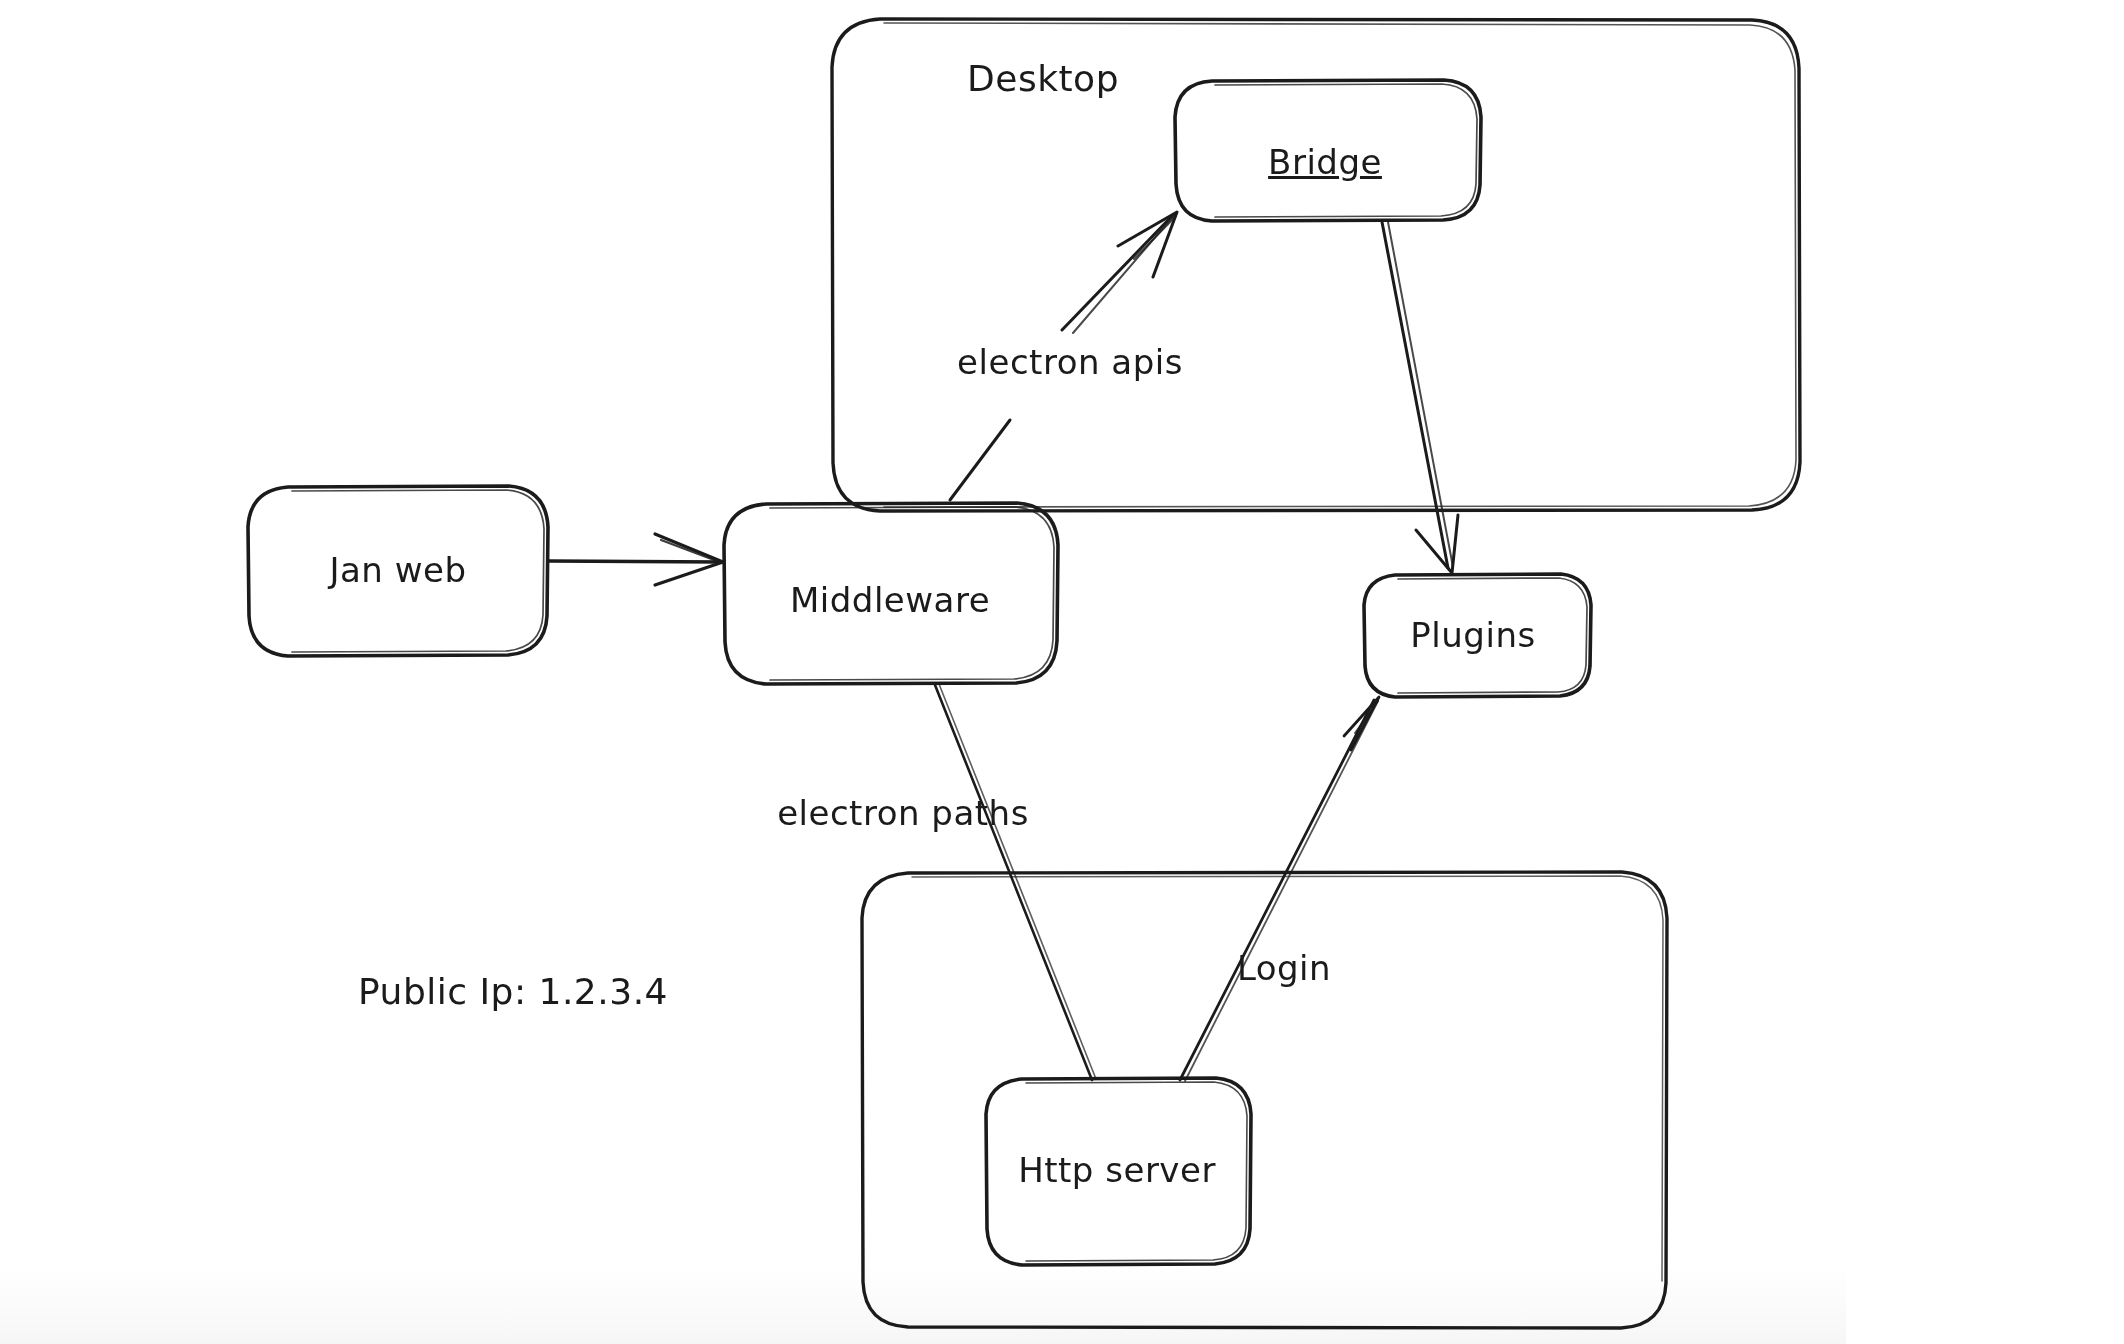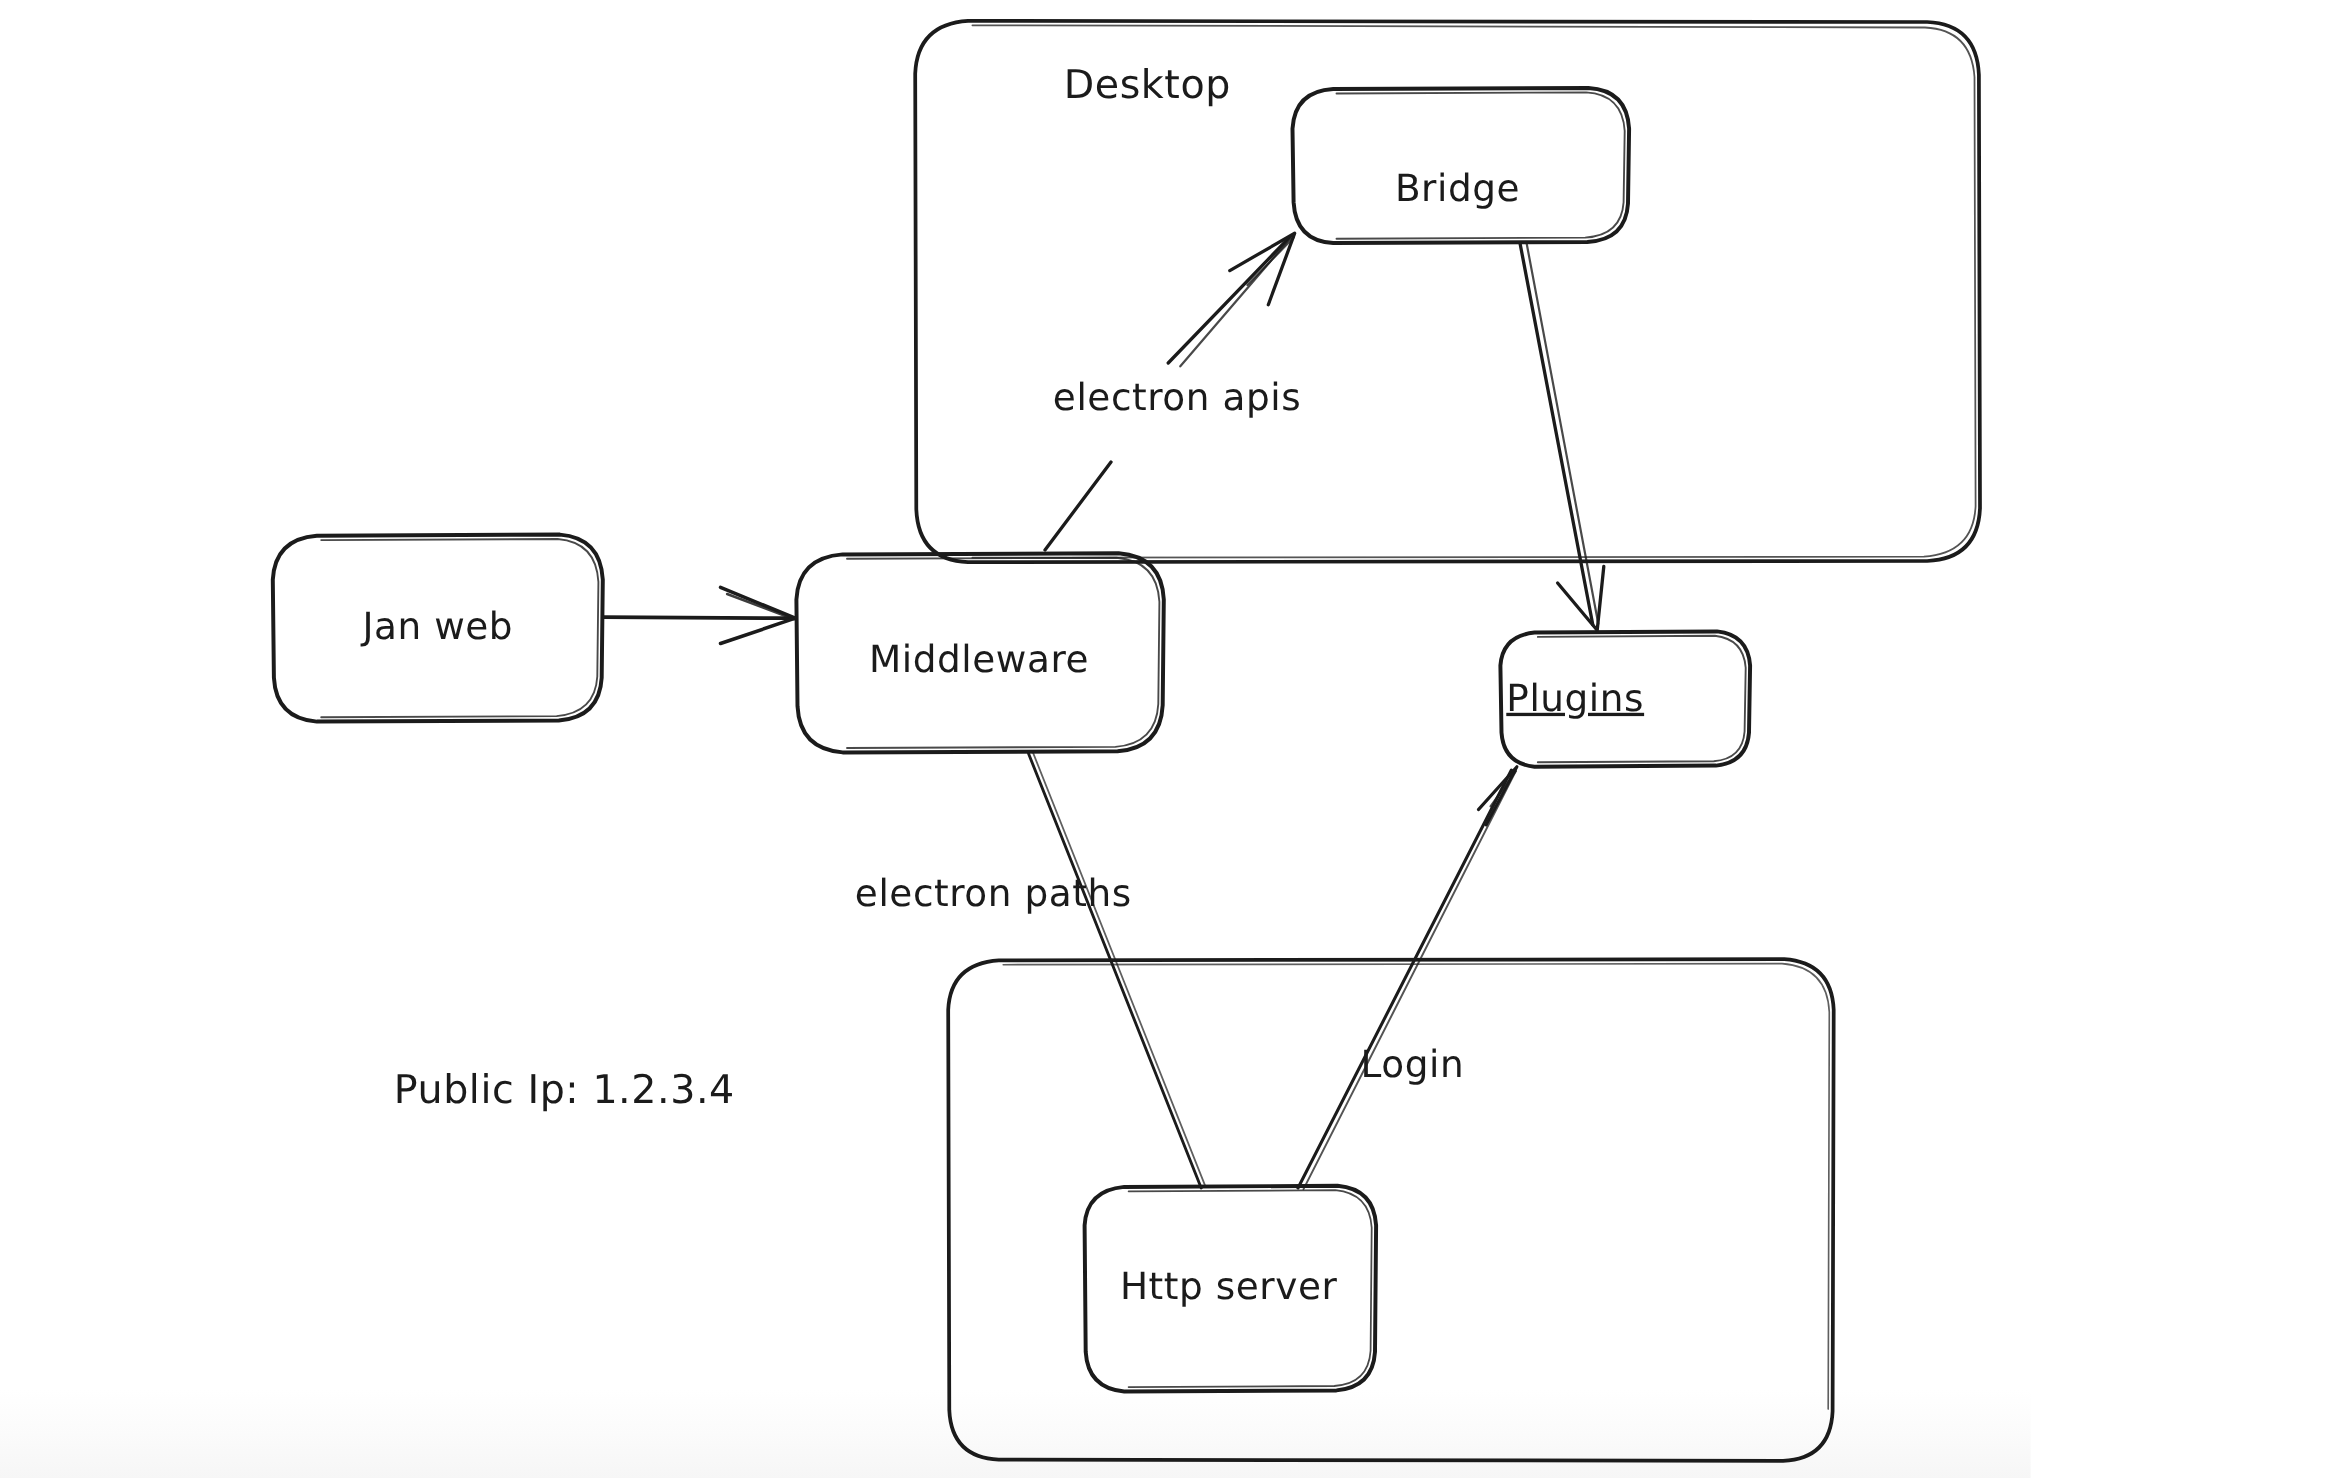--- a/index.html
+++ b/index.html
@@ -112,27 +112,27 @@
         <path d="M 1185 1081 L 1378 701" stroke-width="1.8" opacity="0.75"></path>
         <path d="M 1344 736 L 1379 697 L 1351 750" stroke-width="2.8"></path>
         <path d="M 1355 733 L 1378 701" stroke-width="1.9" opacity="0.8"></path>
       </g>
 
     </g>
   </svg>
 
   <div class="node-label lbl-desktop" style="left:1043px; top:78px;">Desktop</div>
 
-  <div class="node-label" style="left:1325px; top:172px;">Bridge</div>
+  <div class="node-label" style="left:1325px; top:162px;text-decoration:underline;">Bridge</div>
 
   <div class="node-label" style="left:398px; top:570px;">Jan web</div>
 
   <div class="node-label" style="left:890px; top:600px;">Middleware</div>
 
-  <div class="node-label" style="left:1432px; top:635px;text-decoration:underline;">Plugins</div>
+  <div class="node-label" style="left:1473px; top:635px;">Plugins</div>
 
   <div class="node-label" style="left:1117px; top:1170px;">Http server</div>
 
   <div class="edge-label" style="left:1070px; top:362px;">electron apis</div>
 
   <div class="edge-label" style="left:903px; top:813px;">electron paths</div>
 
   <div class="edge-label" style="left:1284px; top:968px;">Login</div>
 
   <div class="note-line" style="left:358px; top:991px;">Public Ip: 1.2.3.4</div>

